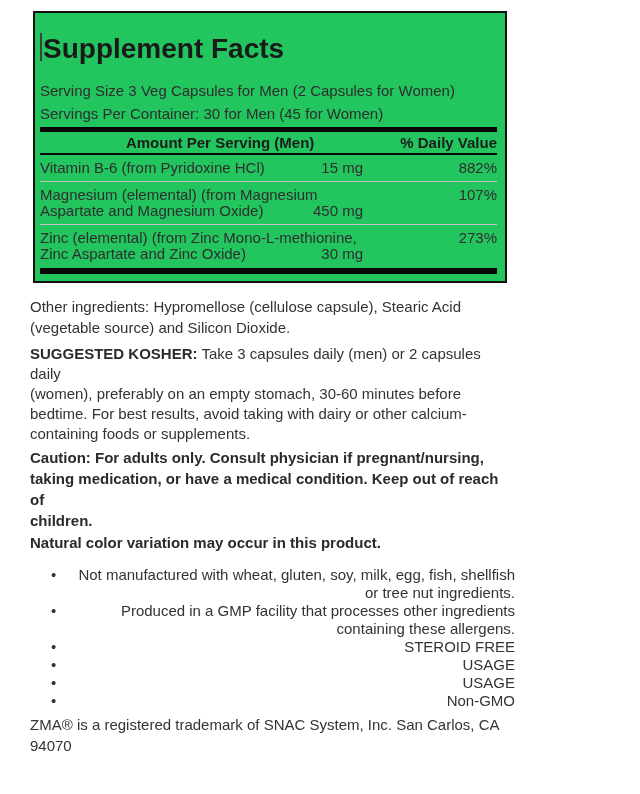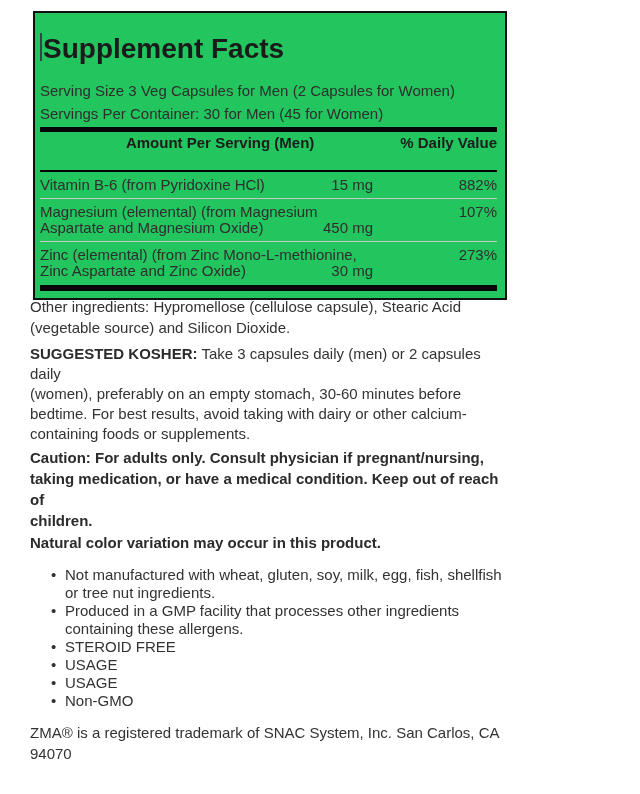--- a/index.html
+++ b/index.html
@@ -21,40 +21,40 @@
     letter-spacing:0;
   }
   .cursor{
     display:inline-block;width:2px;height:28px;background:#3f3f3f;
     vertical-align:-3px;margin-right:1px;
   }
   .sf-serving{margin-top:15px;font-size:15px;line-height:23px;color:#2e2e2e;}
   .bar{height:5px;background:#060606;margin-top:2px;}
   .sf-head{
     display:flex;align-items:baseline;font-weight:700;font-size:15px;line-height:16px;
-    padding:3px 0 19px;border-bottom:2px solid #060606;color:#1c1c1c;
+    padding:3px 0 2px;border-bottom:2px solid #060606;color:#1c1c1c;
   }
   .sf-head .amt{flex:1;text-align:center;}
   .sf-row{position:relative;padding:5px 0;font-size:15px;line-height:16px;}
   .sf-row + .sf-row{border-top:1px solid #c6c6c6;}
   .sf-row .name{white-space:pre-line;max-width:340px;}
-  .sf-row .amount{position:absolute;right:124px;bottom:5px;}
+  .sf-row .amount{position:absolute;right:134px;bottom:5px;}
   .sf-row .dv{position:absolute;right:0;top:5px;}
   .bar2{height:6px;background:#060606;margin:1px 0 7px;}
 
   
   .below{position:absolute;left:30px;top:294px;width:485px;font-size:15px;color:#333333;}
   .pre{white-space:pre-line;}
   .oi{margin-top:2px;line-height:21px;}
   .su{margin-top:6px;line-height:20px;}
   .su b{color:#2b2b2b;}
   .ca{margin-top:3px;line-height:21px;font-weight:700;color:#2b2b2b;}
   .nc{margin-top:1px;line-height:21px;font-weight:700;color:#2b2b2b;}
   .st{margin-top:2px;line-height:21px;}
-  ul.bullets{list-style:none;margin:13px 0 12px;padding:0 0 0 21px;}
+  ul.bullets{list-style:none;margin:13px 0 4px;padding:0 0 0 21px;text-align:right;}
   ul.bullets li{position:relative;padding-left:14px;line-height:18px;}
   ul.bullets li::before{content:"\2022";position:absolute;left:0;top:0;}
   .tm{margin-top:3px;line-height:21px;}
 </style>
 </head>
 <body>
 
 <div class="panel">
   <div class="sf-title"><span class="cursor"></span><span>Supplement Facts</span></div>
 

